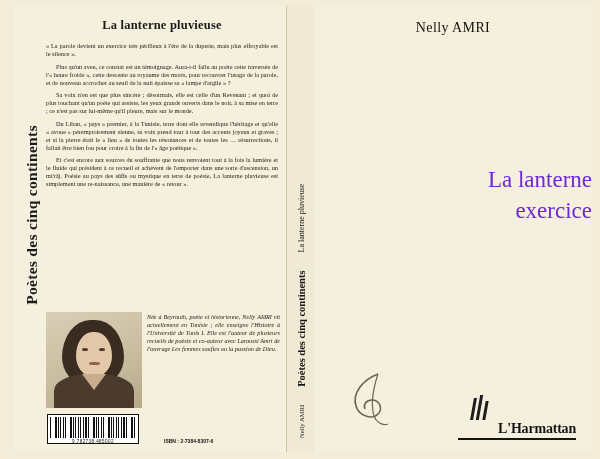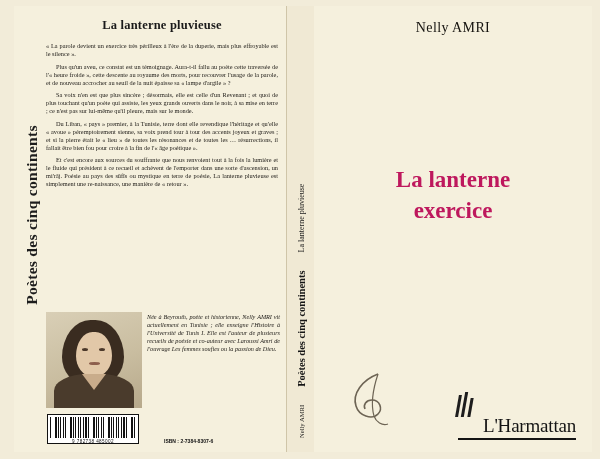--- a/index.html
+++ b/index.html
@@ -259,25 +259,25 @@
     width: 100%;
     text-align: center;
     font-size: 14px;
     color: #15130f;
     letter-spacing: 0.4px;
   }
   .front-title {
     position: absolute;
     top: 158px;
     width: 100%;
-    text-align: center;
-    font-weight: bold;
+    text-align: right;
+    font-weight: normal;
     font-size: 23px;
     line-height: 31px;
-    color: #be185d;
+    color: #6d28d9;
   }
   .swirl {
     position: absolute;
     left: 30px;
     top: 366px;
     width: 52px;
     height: 56px;
     color: #6d6454;
   }
   .publisher {
@@ -298,22 +298,22 @@
     position: absolute;
     background: #1d1d1d;
   }
   .pub-mark i.a { left: 1px; top: 3px; width: 3px; height: 22px; transform: skewX(-10deg); }
   .pub-mark i.b { left: 7px; top: 0px; width: 3px; height: 25px; transform: skewX(-10deg); }
   .pub-mark i.c { left: 13px; top: 6px; width: 3px; height: 19px; transform: skewX(-10deg); }
   .pub-name {
     display: inline-block;
     vertical-align: middle;
     font-family: "Liberation Serif", serif;
-    font-weight: normal;
-    font-size: 19px;
+    font-weight: bold;
+    font-size: 14px;
     color: #141414;
     letter-spacing: -0.2px;
     margin-top: 41px;
   }
   .pub-underline {
     margin-top: 1px;
     height: 2.5px;
     background: #141414;
     width: 118px;
     margin-left: auto;

